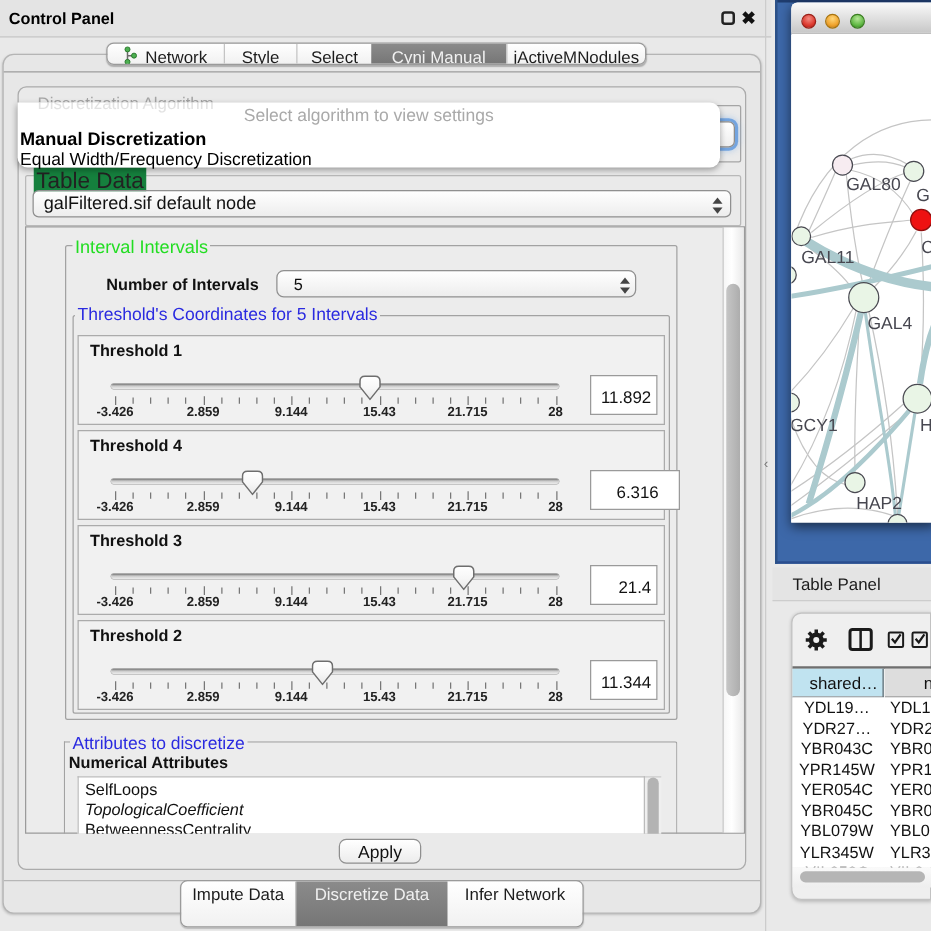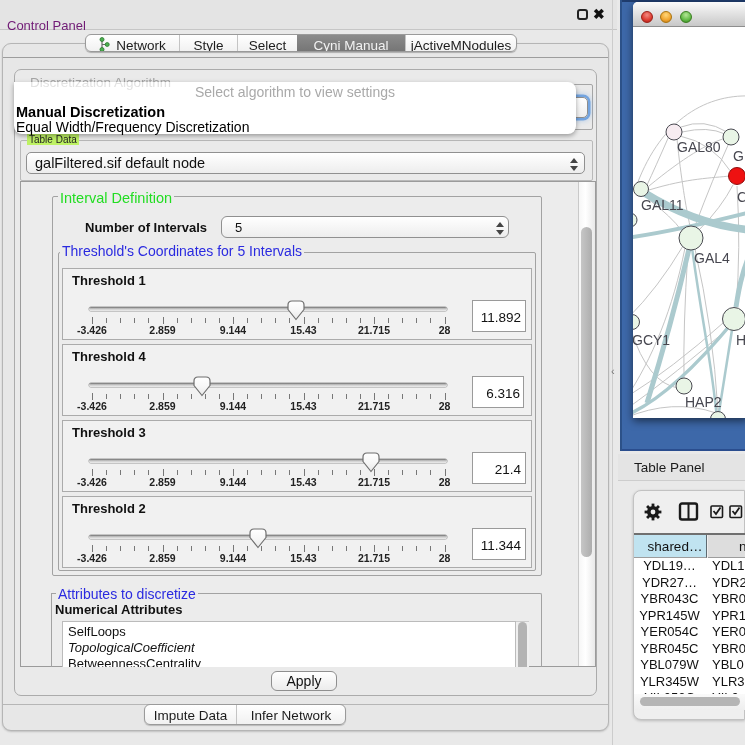--- a/index.html
+++ b/index.html
@@ -4,21 +4,21 @@
 <style>
 * { margin:0; padding:0; box-sizing:border-box; }
 html,body { width:745px; height:745px; overflow:hidden; }
 body { font-family:"Liberation Sans", sans-serif; background:#e9e9e9; position:relative; }
 .abs { position:absolute; }
 </style>
 </head>
 <body>
 
 <div class="abs" style="left:0;top:0;width:617px;height:30px;background:#e4e4e4;border-bottom:1px solid #c6c6c6;"></div>
-<div class="abs" style="left:7px;top:18px;font-size:13px;color:#701a75;">Control Panel</div>
+<div class="abs" style="left:7px;top:7px;font-size:13px;color:#000000;font-weight:bold;">Control Panel</div>
 
 <div class="abs" style="left:577px;top:9px;width:11px;height:11px;border:2px solid #222;border-radius:3px;"></div>
 
 <div class="abs" style="left:593px;top:6px;font-size:14px;font-weight:bold;color:#111;">✖</div>
 
 <div class="abs" style="left:2px;top:43px;width:607px;height:688px;border:1px solid #b5b5b5;border-radius:9px;background:#e7e7e7;box-shadow:0 1px 2px rgba(0,0,0,0.18);"></div>
 <div class="abs" style="left:3px;top:57px;width:605px;height:1px;background:#9d9d9d;"></div>
 
 <div id="toptabs" class="abs" style="left:85px;top:34px;height:18px;border:1px solid #9a9a9a;border-radius:6px;background:linear-gradient(#ffffff,#f1f1f1);display:flex;overflow:hidden;box-shadow:0 1px 1px rgba(0,0,0,0.25);">
   <div style="width:94px;padding-top:1px;font-size:13.5px;color:#1c1c1c;border-right:1px solid #c4c4c4;display:flex;justify-content:center;">
@@ -38,41 +38,41 @@
 </div>
 
 <div class="abs" style="left:14px;top:69px;width:583px;height:627px;border:1px solid #ababab;border-radius:7px;background:#eaeaea;"></div>
 
 <div class="abs" style="left:20px;top:84px;width:573px;height:46px;border:1px solid #a5a5a5;border-radius:2px;"></div>
 <div class="abs" style="left:27px;top:75px;font-size:13.5px;color:#a4a4a4;background:#eaeaea;padding:0 3px;">Discretization Algorithm</div>
 
 <div class="abs" style="left:548px;top:97px;width:40px;height:21px;border-radius:5px;background:linear-gradient(#ffffff,#eeeeee);border:1px solid #8d8d8d;box-shadow:0 0 0 2.5px rgba(106,158,222,0.9),0 0 5px 3px rgba(120,170,230,0.45);"></div>
 
 <div class="abs" style="left:20px;top:140px;width:573px;height:41px;border:1px solid #b9b9b9;border-radius:2px;"></div>
-<div class="abs" style="left:27px;top:134px;font-size:10px;color:#222;background:#bef264;padding:0 2px;">Table Data</div>
+<div class="abs" style="left:27px;top:134px;font-size:18px;color:#222;background:#15803d;padding:0 2px;">Table Data</div>
 <div class="abs" style="left:26px;top:152px;width:559px;height:22px;border:1px solid #909090;border-radius:5px;background:linear-gradient(#ffffff,#ededed);">
   <span style="position:absolute;left:8px;top:2px;font-size:14.5px;color:#111;">galFiltered.sif default node</span>
   <span class="arrows" style="position:absolute;right:6px;top:1px;"></span>
 </div>
 
 <div class="abs" style="left:14px;top:82px;width:562px;height:52px;background:#ffffff;border-radius:0 8px 8px 8px;box-shadow:0 2px 5px rgba(0,0,0,0.35);"></div>
 <div class="abs" style="left:14px;top:82px;width:562px;height:9px;overflow:hidden;border-radius:0 8px 0 0;">
     <span style="position:absolute;left:16px;top:-7px;font-size:13.5px;color:#e2e2e2;">Discretization Algorithm</span>
   </div>
 <div class="abs" style="left:14px;top:84px;width:562px;height:16px;text-align:center;font-size:14px;color:#a9a9a9;">Select algorithm to view settings</div>
 <div class="abs" style="left:16px;top:104px;font-size:14.5px;font-weight:bold;color:#000;">Manual Discretization</div>
 <div class="abs" style="left:16px;top:119px;font-size:14px;color:#000;">Equal Width/Frequency Discretization</div>
 
 <div class="abs" style="left:20px;top:181px;width:576px;height:486px;border:1px solid #9b9b9b;background:#ececec;"></div>
 
 <div class="abs" style="left:578px;top:182px;width:17px;height:484px;background:linear-gradient(90deg,#f6f6f6,#ffffff 40%,#e9e9e9);border-left:1px solid #c9c9c9;"></div>
 <div class="abs" style="left:581px;top:227px;width:11px;height:330px;background:linear-gradient(90deg,#c6c6c6,#adadad);border-radius:6px;"></div>
 
 <div class="abs" style="left:52px;top:196px;width:490px;height:380px;border:1px solid #a2a2a2;border-radius:2px;"></div>
-<div class="abs" style="left:58px;top:190px;font-size:14.5px;color:#22dd22;background:#ececec;padding:0 2px;">Interval Definition</div>
+<div class="abs" style="left:58px;top:190px;font-size:14.5px;color:#22dd22;background:#ececec;padding:0 2px;">Interval Intervals</div>
 
 <div class="abs" style="left:85px;top:220px;font-size:13px;font-weight:bold;color:#111;">Number of Intervals</div>
 <div class="abs" style="left:221px;top:216px;width:288px;height:22px;border:1px solid #909090;border-radius:6px;background:linear-gradient(#ffffff,#ededed);">
   <span style="position:absolute;left:13px;top:3px;font-size:13px;color:#111;">5</span>
   <span class="arrows" style="position:absolute;right:4px;top:1px;"></span>
 </div>
 
 <div class="abs" style="left:58px;top:252px;width:478px;height:319px;border:1px solid #a2a2a2;border-radius:2px;"></div>
 <div class="abs" style="left:60px;top:243px;font-size:14px;color:#2a2ae0;background:#ececec;padding:0 2px;">Threshold's Coordinates for 5 Intervals</div>
 
@@ -162,21 +162,21 @@
       <svg style="position:absolute;left:129.8px;top:31px;" width="18" height="21" viewBox="0 0 18 21">
         <defs>
           <linearGradient id="g1" x1="0" y1="0" x2="0" y2="1">
             <stop offset="0" stop-color="#ffffff"></stop>
             <stop offset="0.55" stop-color="#f6f6f6"></stop>
             <stop offset="1" stop-color="#e8e8e8"></stop>
           </linearGradient>
         </defs>
         <path d="M1,5 Q1,1 5,1 L13,1 Q17,1 17,5 L17,9.5 L9,19.5 L1,9.5 Z" fill="url(#g1)" stroke="#6e6e6e" stroke-width="1.2" stroke-linejoin="round"></path>
       </svg>
-      <div style="position:absolute;left:409px;top:31px;width:52px;height:32px;background:#fff;border:1px solid #9a9a9a;font-size:13.5px;color:#111;text-align:right;padding:9px 3px 0 0;">6.316</div>
+      <div style="position:absolute;left:409px;top:31px;width:72px;height:32px;background:#fff;border:1px solid #9a9a9a;font-size:13.5px;color:#111;text-align:right;padding:9px 16px 0 0;">6.316</div>
     </div>
     <div class="abs" style="left:62px;top:420px;width:470px;height:72px;border:1px solid #ababab;background:#f1f1f1;">
       <div style="position:absolute;left:9px;top:4px;font-size:13px;font-weight:bold;color:#111;">Threshold 3</div>
       <div style="position:absolute;left:26px;top:38px;width:358px;height:4px;border-radius:2px;background:linear-gradient(#6f6f6f,#cacaca 45%,#ededed);box-shadow:0 0 0 0.5px #9a9a9a;"></div>
       <div style="position:absolute;left:29.0px;top:48px;width:1px;height:7px;background:#777;"></div>
       <div style="position:absolute;left:43.1px;top:49px;width:1px;height:5px;background:#777;"></div>
       <div style="position:absolute;left:57.2px;top:49px;width:1px;height:5px;background:#777;"></div>
       <div style="position:absolute;left:71.3px;top:49px;width:1px;height:5px;background:#777;"></div>
       <div style="position:absolute;left:85.4px;top:49px;width:1px;height:5px;background:#777;"></div>
       <div style="position:absolute;left:99.5px;top:48px;width:1px;height:7px;background:#777;"></div>
@@ -275,22 +275,23 @@
   <div style="position:absolute;left:5px;top:18px;font-size:13px;color:#111;font-style:italic;">TopologicalCoefficient</div>
   <div style="position:absolute;left:5px;top:34px;font-size:13px;color:#111;">BetweennessCentrality</div>
 </div>
 
 <div class="abs" style="left:516px;top:621px;width:13px;height:46px;background:#efefef;border-top:1px solid #ccc;"></div>
 <div class="abs" style="left:518px;top:622px;width:9px;height:45px;background:#b3b3b3;border-radius:5px 5px 0 0;"></div>
 
 <div class="abs" style="left:271px;top:671px;width:66px;height:20px;border:1px solid #8f8f8f;border-radius:6px;background:linear-gradient(#ffffff,#ececec);text-align:center;font-size:14px;color:#111;padding-top:1px;">Apply</div>
 
 <div class="abs" style="left:3px;top:704px;width:605px;height:1px;background:#b6b6b6;"></div>
-<div class="abs" style="left:144px;top:704px;height:21px;border:1px solid #9a9a9a;border-radius:6px;background:linear-gradient(#ffffff,#f1f1f1);display:flex;overflow:hidden;box-shadow:0 1px 1px rgba(0,0,0,0.2);">
+<div class="abs" style="left:144px;top:704px;height:38px;border:1px solid #9a9a9a;border-radius:6px;background:linear-gradient(#ffffff,#f1f1f1);display:flex;overflow:hidden;box-shadow:0 1px 1px rgba(0,0,0,0.2);">
   <div style="width:92px;padding-top:3px;text-align:center;font-size:13.5px;color:#1c1c1c;border-right:1px solid #c4c4c4;">Impute Data</div>
+  <div style="width:121px;padding-top:3px;text-align:center;font-size:13.5px;color:#f0f0f0;background:linear-gradient(#8b8b8b,#767676);">Discretize Data</div>
   <div style="width:108px;padding-top:3px;text-align:center;font-size:13.5px;color:#1c1c1c;">Infer Network</div>
 </div>
 
 <div class="abs" style="left:612px;top:0;width:1px;height:745px;background:#cccccc;"></div>
 <div class="abs" style="left:611px;top:365px;width:6px;height:12px;color:#777;font-size:11px;">‹</div>
 
 <div class="abs" style="left:620px;top:0;width:125px;height:451px;background:#3d68a9;"></div>
 <div class="abs" style="left:620px;top:449px;width:125px;height:2px;background:#2a4d8e;"></div>
 <div class="abs" style="left:620px;top:0;width:125px;height:2px;background:#1f3c6e;"></div>
 <div class="abs" style="left:620px;top:0;width:2px;height:451px;background:#2c5188;"></div>

